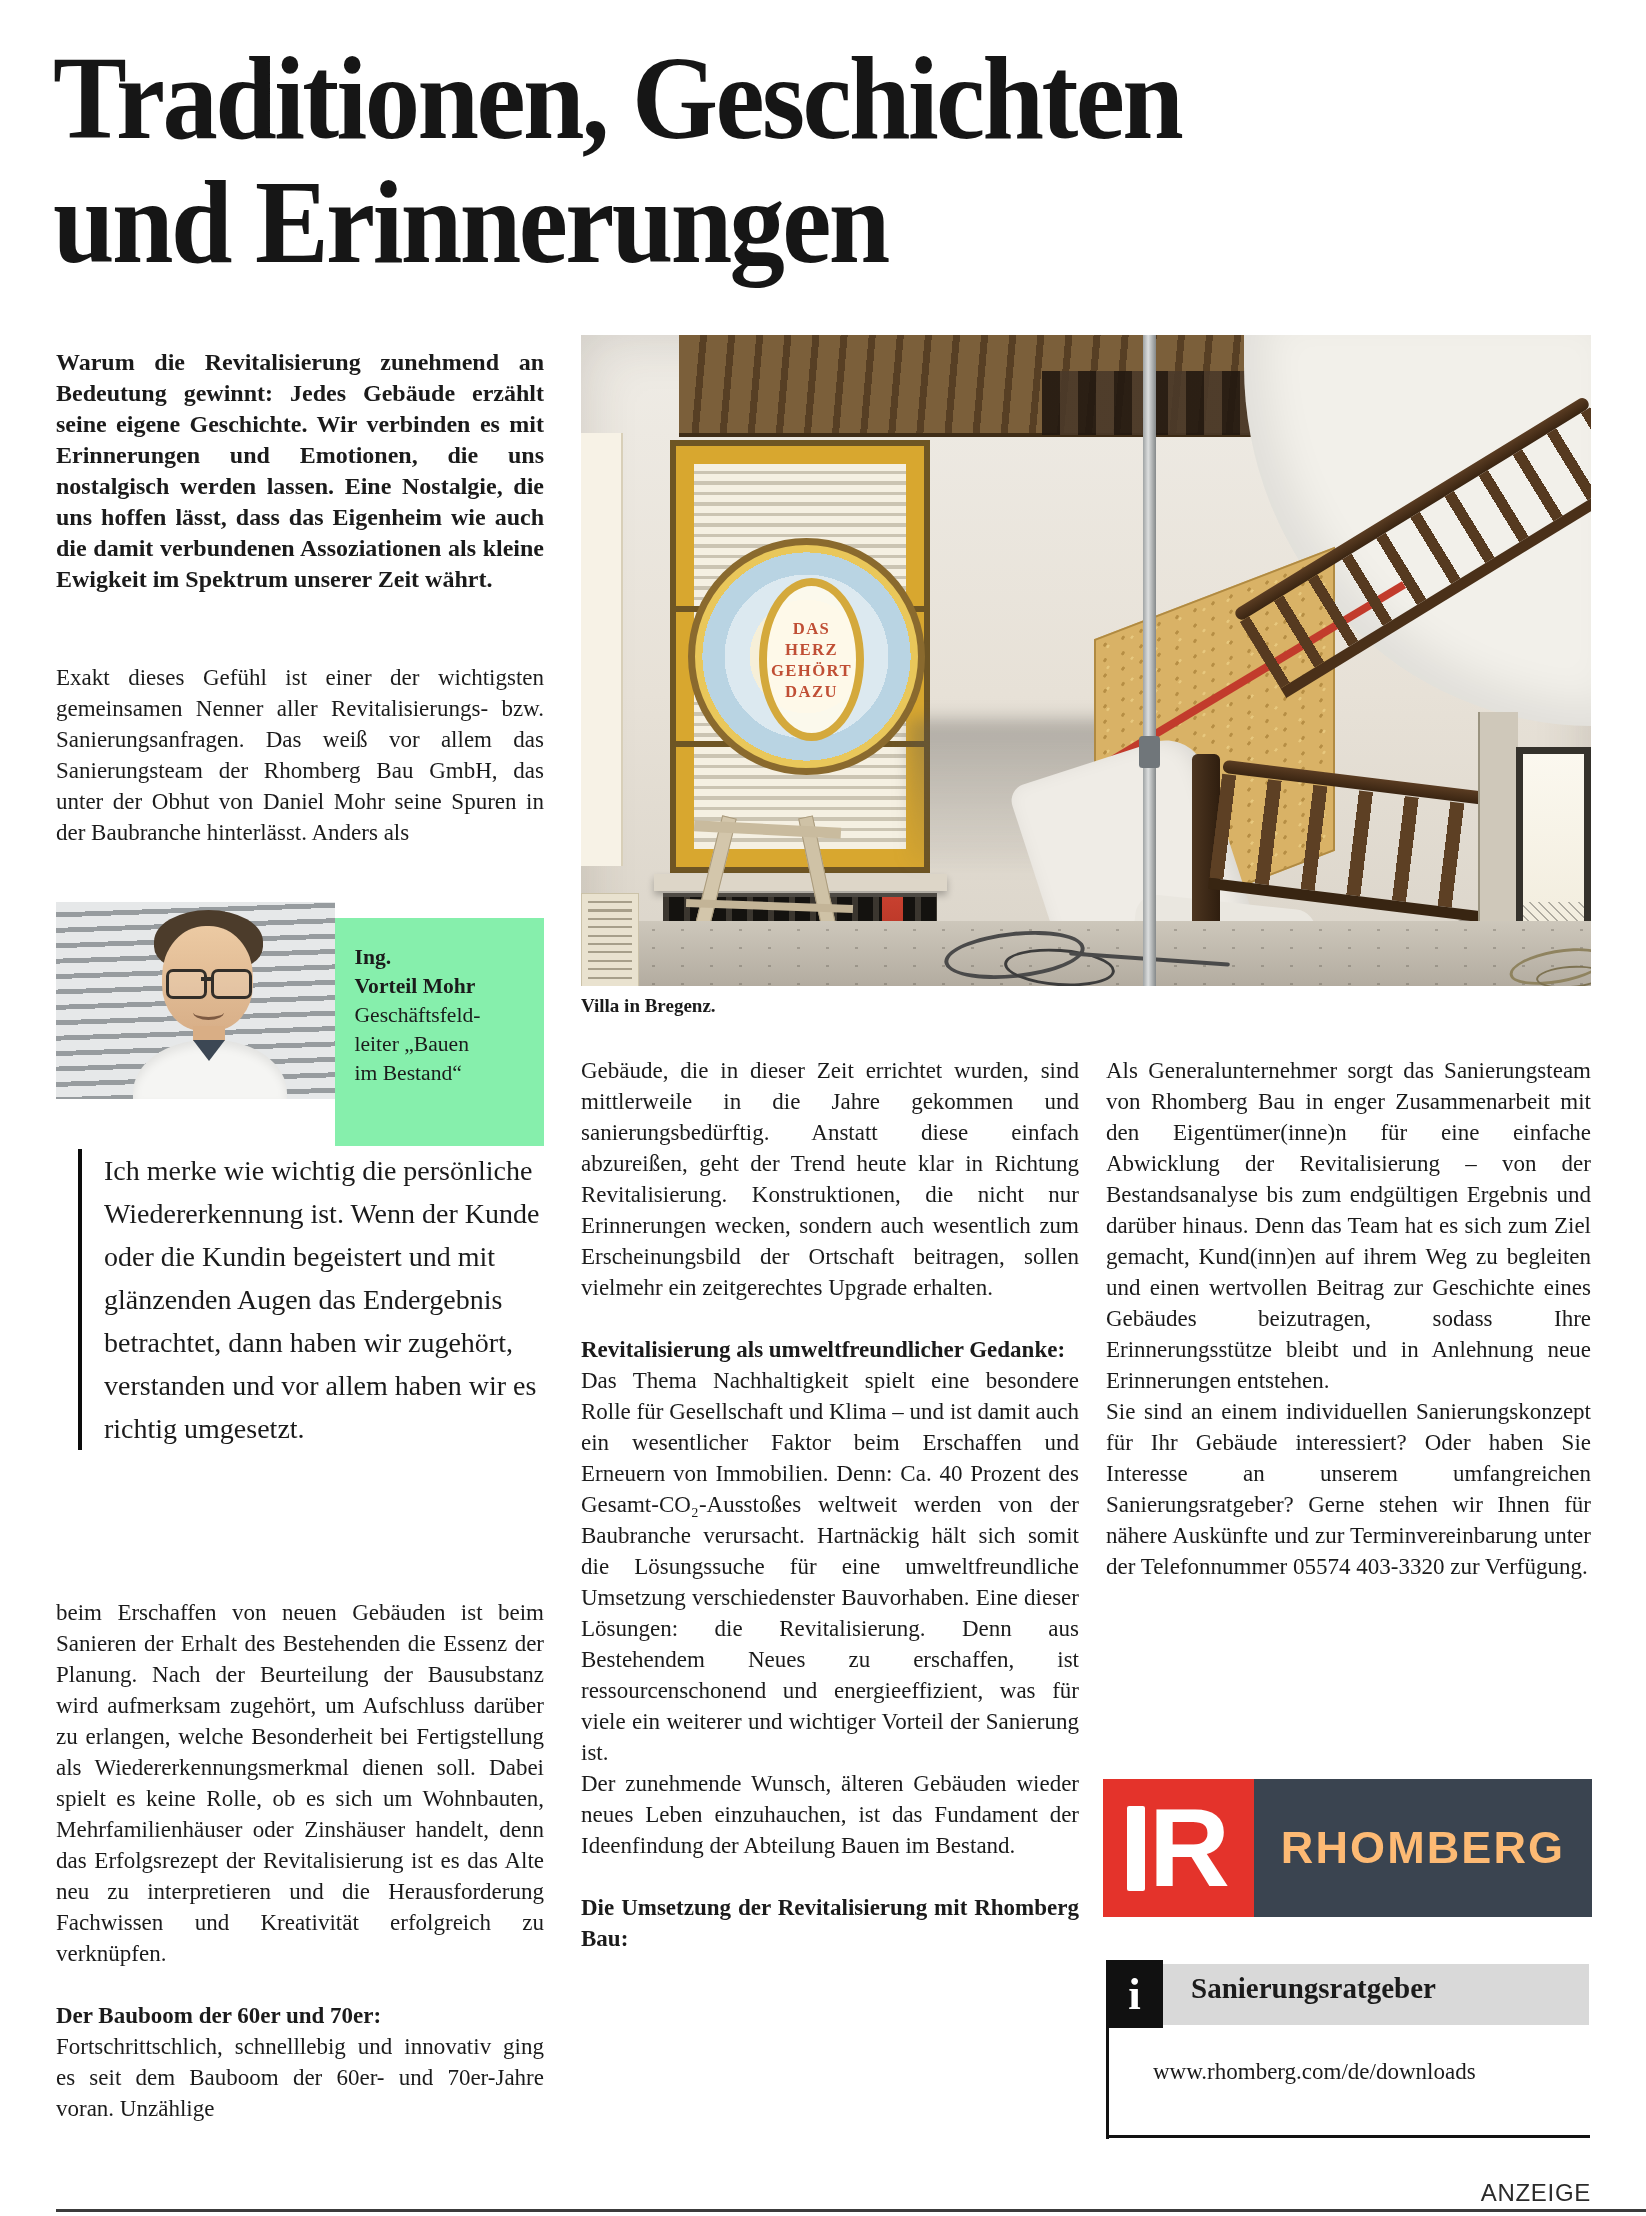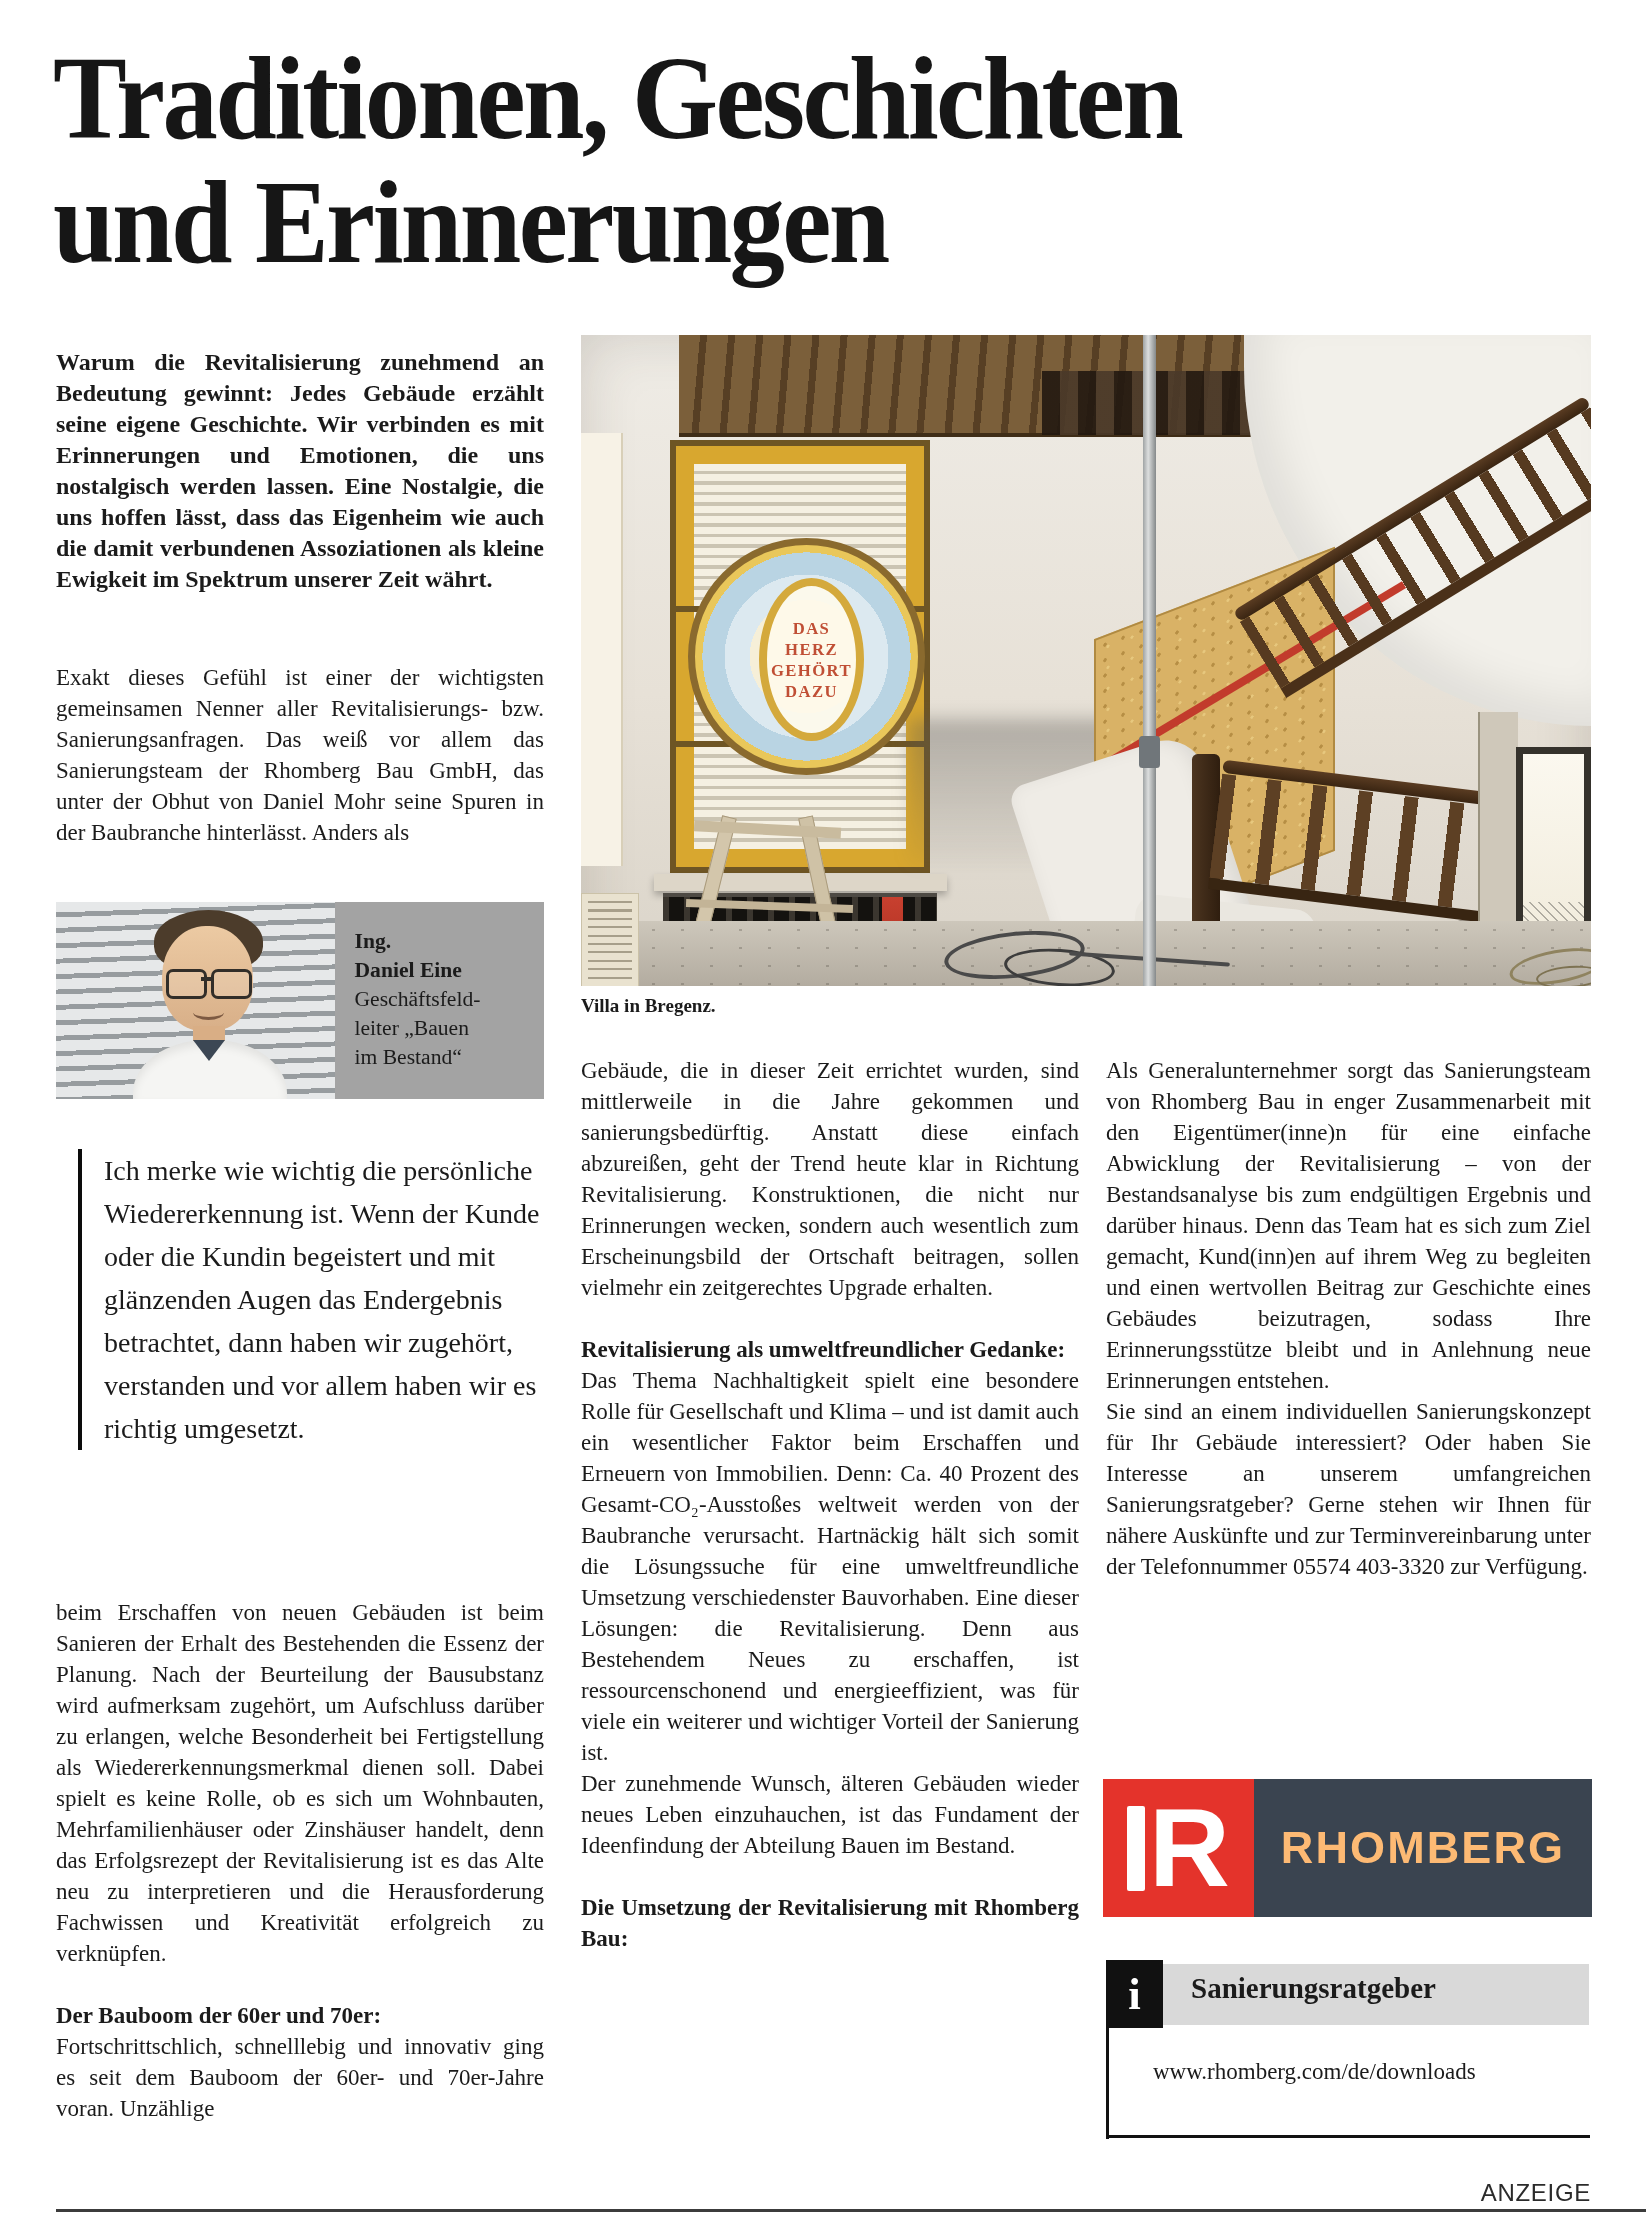--- a/index.html
+++ b/index.html
@@ -31,21 +31,21 @@
   .p-face{left:106px;top:24px;width:91px;height:105px;background:linear-gradient(#eccaa3,#d8af88);border-radius:48% 48% 44% 44%;}
   .p-glass-l{left:110px;top:67px;width:35px;height:24px;border:3.5px solid #322e29;border-radius:7px;background:rgba(255,255,255,.15);}
   .p-glass-r{left:155px;top:67px;width:35px;height:24px;border:3.5px solid #322e29;border-radius:7px;background:rgba(255,255,255,.15);}
   .p-bridge{left:145px;top:75px;width:9.8px;height:3.5px;background:#322e29;}
   .p-smile{left:137px;top:102px;width:31px;height:12.6px;border-bottom:3.5px solid #7d5a42;border-radius:50%;}
   .p-neck{left:137px;top:124px;width:32px;height:19.5px;background:#d9ae85;}
   .p-shirt{left:77px;top:138px;width:154px;height:59px;background:#f5f5f3;border-radius:48% 48% 0 0/90% 90% 0 0;
            box-shadow:inset 0 5.6px 9.8px rgba(0,0,0,.08);}
   .p-collar{left:137px;top:138px;width:0;height:0;border-left:16.7px solid transparent;border-right:16.7px solid transparent;
             border-top:21px solid #3c4754;}
-  .portrait-caption{left:279px;top:0;width:209px;height:197px;background:#a3a3a3;}
+  .portrait-caption{left:279px;top:16px;width:209px;height:228px;background:#86efac;}
   .pc-inner{padding:25px 0 0 19.5px;font-size:21.6px;line-height:29px;}
 
   
   .quote{left:78px;top:1149px;width:452px;border-left:4.2px solid #0c0c0c;padding-left:22px;
          font-size:28px;line-height:43px;text-align:left;}
 
   
   .photo{left:581px;top:335px;width:1010px;height:651px;overflow:hidden;
          background:linear-gradient(180deg,#efece6 0%,#e7e1d7 55%,#dad4c9 100%);
          box-shadow:inset 0 0 56px rgba(60,50,40,.18);}
@@ -167,21 +167,21 @@
       <div class="abs p-glass-r"></div>
       <div class="abs p-bridge"></div>
       <div class="abs p-smile"></div>
       <div class="abs p-neck"></div>
       <div class="abs p-shirt"></div>
       <div class="abs p-collar"></div>
     </div>
     <div class="abs portrait-caption">
       <div class="pc-inner">
         <div class="bold">Ing.</div>
-        <div class="bold">Daniel Eine</div>
+        <div class="bold">Vorteil Mohr</div>
         <div>Geschäftsfeld-</div>
         <div>leiter „Bauen</div>
         <div>im Bestand“</div>
       </div>
     </div>
   </div>
 
   <div class="abs quote">Ich merke wie wichtig die persönliche Wiedererkennung ist. Wenn der Kunde oder die Kundin begeistert und mit glänzenden Augen das Endergebnis betrachtet, dann haben wir zugehört, verstanden und vor allem haben wir es richtig umgesetzt.</div>
 
   <div class="abs colL" style="top:1597px;">

